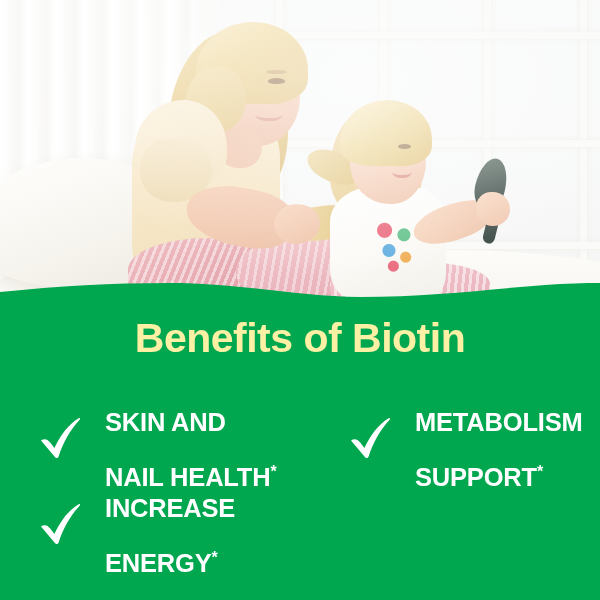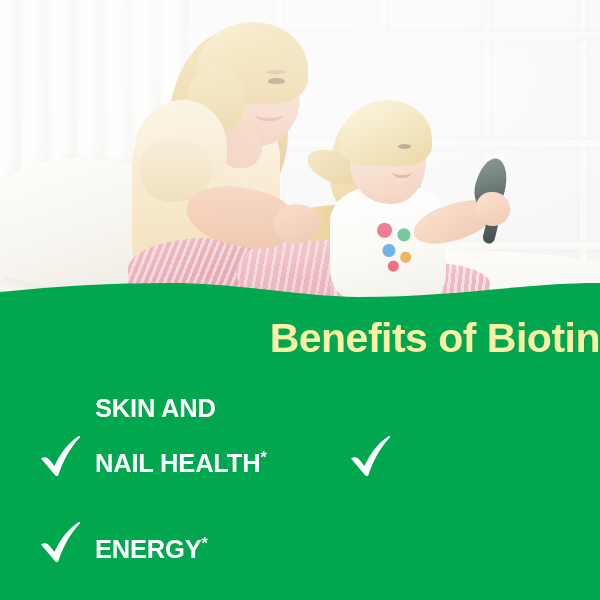--- a/index.html
+++ b/index.html
@@ -362,42 +362,42 @@
     top: 270px;
     width: 600px;
     height: 330px;
   }
 
   .title {
     position: absolute;
     left: 0;
     top: 48px;
     width: 600px;
-    text-align: right;
+    text-align: center;
     font-size: 41px;
     font-weight: 700;
     letter-spacing: -0.5px;
     color: #fbf0a4;
     line-height: 1;
   }
 
   .benefits {
     position: absolute;
     left: 38px;
     top: 122px;
     width: 540px;
     display: grid;
     grid-template-columns: 310px 230px;
     grid-template-rows: 86px 86px;
   }
 
   .benefit {
     display: flex;
-    align-items: flex-end;
-    gap: 13px;
+    align-items: center;
+    gap: 23px;
   }
 
   .check-icon {
     flex: 0 0 auto;
     width: 44px;
     height: 46px;
     margin-top: 4px;
   }
   .check-icon svg { display: block; width: 44px; height: 46px; }
 
@@ -511,34 +511,38 @@
         <span class="check-icon">
           <svg viewBox="0 0 44 46" aria-hidden="true">
             <path d="M3 26.5 C6.5 24.2 9.5 25.2 12.2 28.6 L16.4 34.1
                      C22.6 20.6 30.4 10.6 40.6 4.2
                      C41.9 3.4 42.6 4.6 41.6 5.7
                      C31.9 16.4 25.2 28.4 20.6 42.4
                      C20.0 44.1 18.0 44.6 16.9 43.1
                      L3.0 26.5 Z" fill="#ffffff"></path>
           </svg>
         </span>
+        <span class="benefit-label">
+          <span>METABOLISM</span><br>
+          <span>SUPPORT</span><span class="star">*</span>
+        </span>
       </div>
 
       <div class="benefit">
         <span class="check-icon">
           <svg viewBox="0 0 44 46" aria-hidden="true">
             <path d="M3 26.5 C6.5 24.2 9.5 25.2 12.2 28.6 L16.4 34.1
                      C22.6 20.6 30.4 10.6 40.6 4.2
                      C41.9 3.4 42.6 4.6 41.6 5.7
                      C31.9 16.4 25.2 28.4 20.6 42.4
                      C20.0 44.1 18.0 44.6 16.9 43.1
                      L3.0 26.5 Z" fill="#ffffff"></path>
           </svg>
         </span>
         <span class="benefit-label">
-          <br>
+          <span>INCREASE</span><br>
           <span>ENERGY</span><span class="star">*</span>
         </span>
       </div>
 
     </div>
   </div>
 </div>
 
 </body></html>

